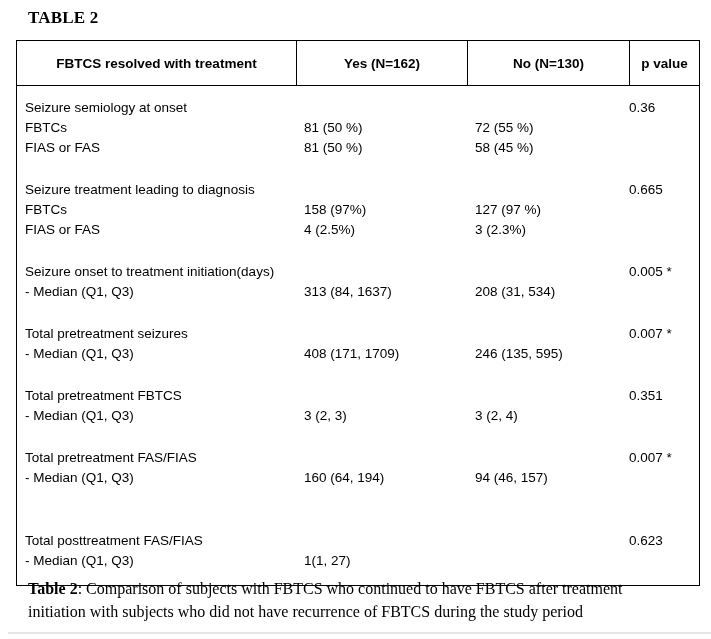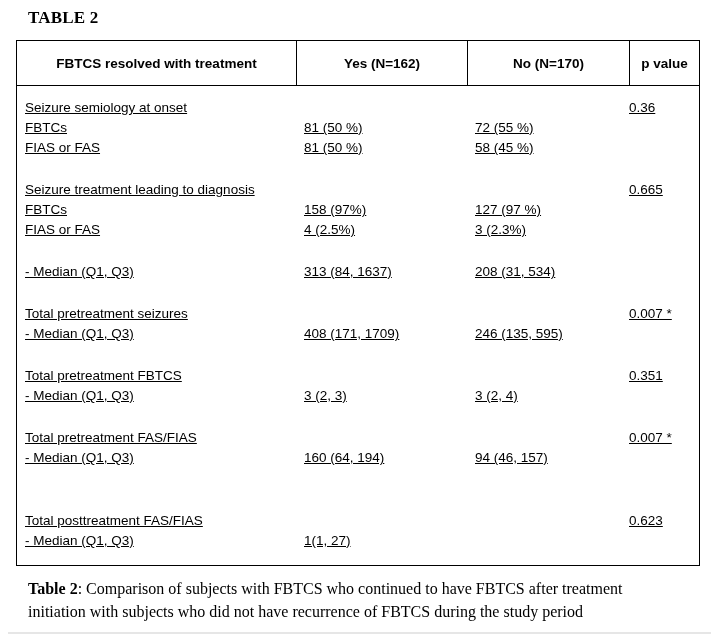--- a/index.html
+++ b/index.html
@@ -47,21 +47,20 @@
     padding-top: 12px;
     padding-bottom: 14px;
     font-size: 13.5px;
   }
   .section { margin-bottom: 22px; }
   .section:last-child { margin-bottom: 0; margin-top: 43px; }
   .row {
     display: grid;
     grid-template-columns: 279px 171px 162px 1fr;
     line-height: 20px;
-    text-decoration: underline;
   }
   .cell { padding-left: 8px; white-space: nowrap; }
   .cell.p { text-align: left; padding-right: 9px; padding-left: 0; }
   .caption {
     position: absolute;
     left: 28px; top: 577px;
     width: 600px;
     font-family: "Liberation Serif", serif;
     font-size: 16px;
     line-height: 23px;
@@ -76,21 +75,21 @@
 </style>
 </head>
 <body>
 
 <div class="doc-title">TABLE 2</div>
 
 <div class="table-wrap">
   <div class="thead">
     <div class="th">FBTCS resolved with treatment</div>
     <div class="th">Yes (N=162)</div>
-    <div class="th">No (N=170)</div>
+    <div class="th">No (N=130)</div>
     <div class="th">p value</div>
   </div>
   <div class="tbody">
       <div class="section">
         <div class="row">
           <div class="cell label">Seizure semiology at onset</div>
           <div class="cell yes"></div>
           <div class="cell no"></div>
           <div class="cell p">0.36</div>
         </div>
@@ -122,20 +121,26 @@
         </div>
         <div class="row">
           <div class="cell label">FIAS or FAS</div>
           <div class="cell yes">4 (2.5%)</div>
           <div class="cell no">3 (2.3%)</div>
           <div class="cell p"></div>
         </div>
       </div>
       <div class="section">
         <div class="row">
+          <div class="cell label">Seizure onset to treatment initiation(days)</div>
+          <div class="cell yes"></div>
+          <div class="cell no"></div>
+          <div class="cell p">0.005 *</div>
+        </div>
+        <div class="row">
           <div class="cell label">-  Median (Q1, Q3)</div>
           <div class="cell yes">313 (84, 1637)</div>
           <div class="cell no">208 (31, 534)</div>
           <div class="cell p"></div>
         </div>
       </div>
       <div class="section">
         <div class="row">
           <div class="cell label">Total pretreatment seizures</div>
           <div class="cell yes"></div>

